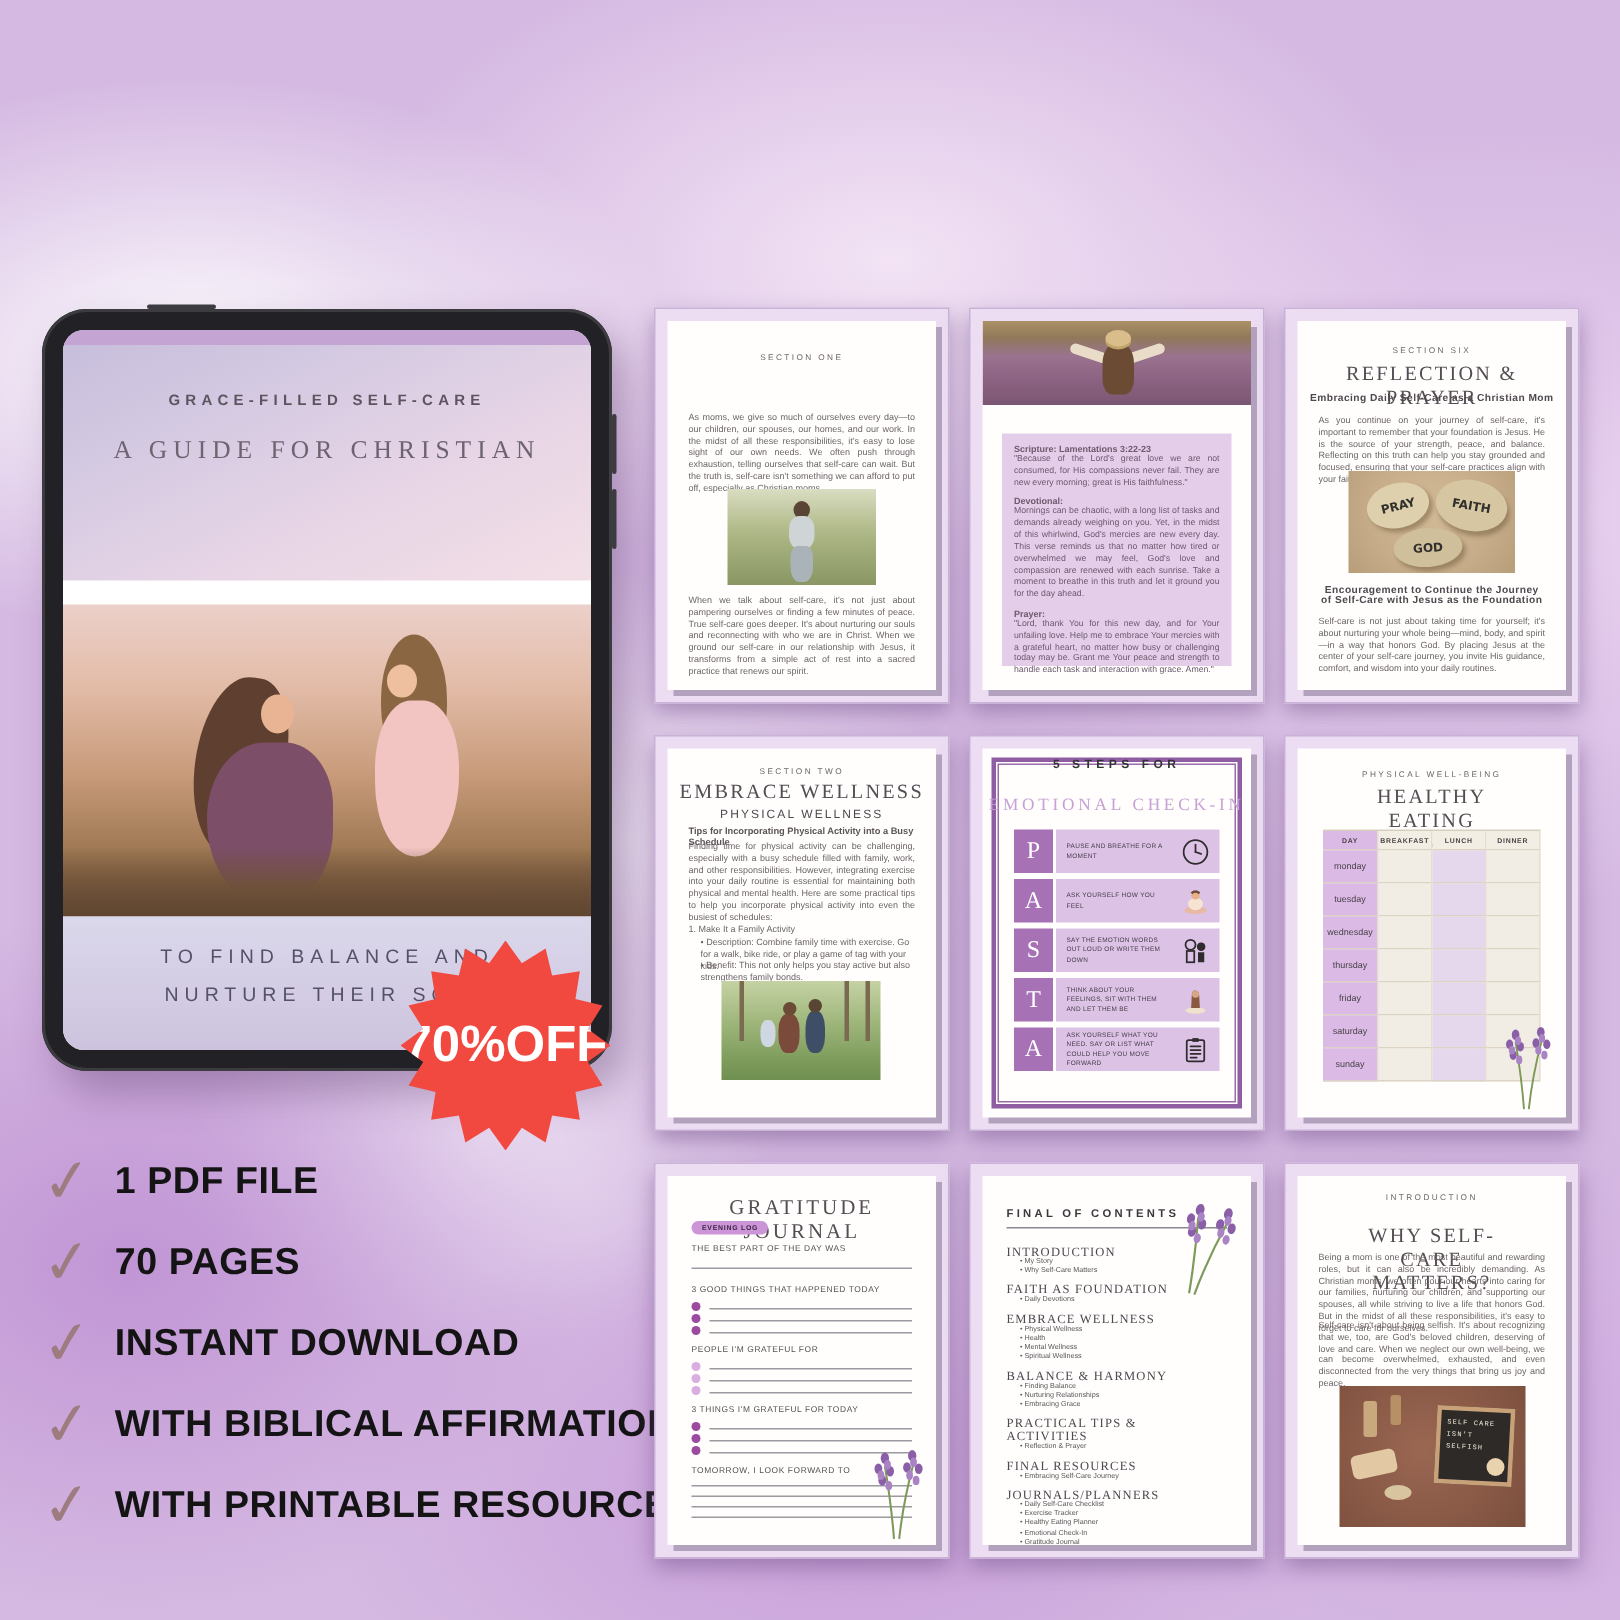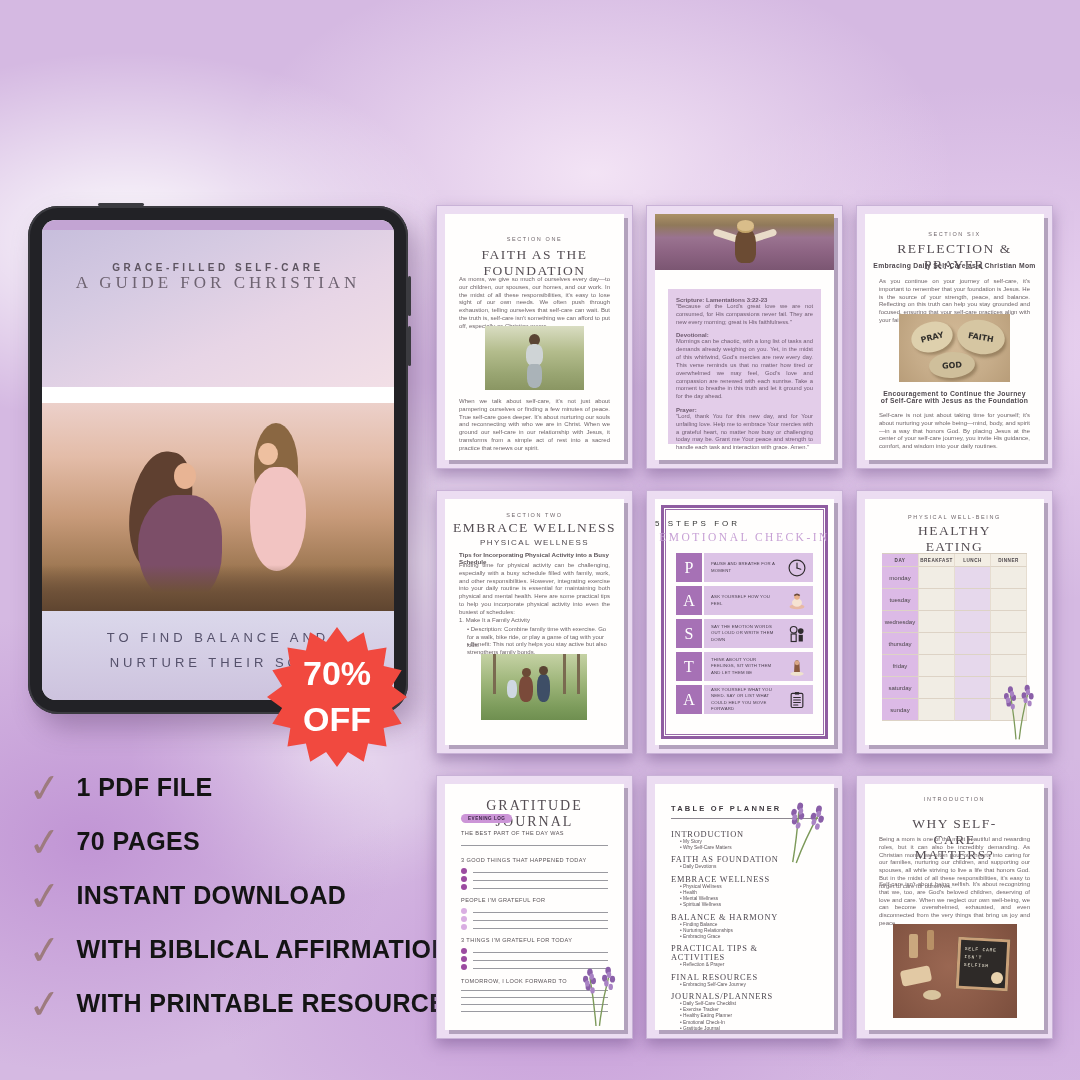--- a/index.html
+++ b/index.html
@@ -33,21 +33,21 @@
   .tablet .btn { position:absolute; background:#3b3b40; border-radius:2px; }
   .btn-top1 { left:70px; top:-3px; width:46px; height:3px; }
   .btn-side1 { right:-3px; top:70px; width:3px; height:40px; }
   .btn-side2 { right:-3px; top:120px; width:3px; height:40px; }
   .screen { position:absolute; left:14px; top:14px; right:14px; bottom:14px;
     border-radius:14px; overflow:hidden; background:#fff; }
   .screen-topbar { position:absolute; left:0; top:0; right:0; height:10px; background:#c3a4d3; }
   .cover-sky { position:absolute; left:0; top:10px; right:0; height:157px;
     background:linear-gradient(155deg,#c7bedc 0%,#d5cae2 30%,#e7d5e6 62%,#f2dfe6 100%); text-align:center; }
   .cover-eyebrow { margin-top:32px; font-size:10px; letter-spacing:3.5px; color:#5d5460; font-weight:bold; }
-  .cover-sub { font-family:"Liberation Serif","DejaVu Serif",serif;
+  .cover-sub { margin-top:17px; font-family:"Liberation Serif","DejaVu Serif",serif;
     font-size:17px; letter-spacing:4px; color:#6e6371; }
   .cover-moms { margin-top:0px; font-family:"Liberation Serif","DejaVu Serif",serif;
     font-size:82px; line-height:1.05; letter-spacing:5px; color:#c6a0d6;
     text-shadow:1px 1px 0 #b globally; text-shadow:1px 1px 0 #b58fc7; }
   .cover-photo { position:absolute; left:0; top:183px; right:0; height:208px; overflow:hidden;
     background:linear-gradient(180deg,#ecd0ca 0%,#e3bca8 26%,#c79a79 55%,#9d7752 80%,#7f5e41 100%); }
   .mom-hair { position:absolute; left:88px; top:48px; width:60px; height:120px; background:#5f4030; border-radius:50% 40% 40% 50%; transform:rotate(8deg); }
   .mom-dress { position:absolute; left:96px; top:92px; width:84px; height:110px; background:#7c4e68; border-radius:48% 40% 50% 55%; }
   .mom-face { position:absolute; left:132px; top:60px; width:22px; height:26px; background:#e8b494; border-radius:50%; }
   .girl-hair { position:absolute; left:212px; top:20px; width:44px; height:86px; background:#8a6742; border-radius:50% 50% 45% 45%; }
@@ -56,21 +56,21 @@
   .field-grass { position:absolute; left:0; bottom:0; right:0; height:46px;
     background:linear-gradient(180deg,rgba(125,94,65,0) 0%,#6e5138 60%,#5f4530 100%); }
   .cover-bottom { position:absolute; left:0; top:391px; right:0; bottom:0;
     background:linear-gradient(180deg,#dbd8eb 0%,#cdc3de 100%);
     display:flex; align-items:flex-start; justify-content:center; }
   .cover-tagline { margin-top:15px; width:300px; text-align:center; font-size:13px;
     letter-spacing:4px; line-height:1.9; color:#55516b; }
 
   
   .badge { position:absolute; left:267px; top:627px; width:140px; height:140px;
-    background:#f1493f; display:flex; flex-direction:column; align-items:center; justify-content:center;
+    background:#f1493f; display:flex; flex-direction:row; align-items:center; justify-content:center;
     clip-path:polygon(100% 50%,89.2% 57.8%,96.2% 69.1%,83.3% 72.2%,85.4% 85.4%,72.2% 83.3%,69.1% 96.2%,57.8% 89.2%,50% 100%,42.2% 89.2%,30.9% 96.2%,27.8% 83.3%,14.6% 85.4%,16.7% 72.2%,3.8% 69.1%,10.8% 57.8%,0% 50%,10.8% 42.2%,3.8% 30.9%,16.7% 27.8%,14.6% 14.6%,27.8% 16.7%,30.9% 3.8%,42.2% 10.8%,50% 0%,57.8% 10.8%,69.1% 3.8%,72.2% 16.7%,85.4% 14.6%,83.3% 27.8%,96.2% 30.9%,89.2% 42.2%); }
   .badge div { color:#fff; font-weight:bold; font-size:34px; line-height:1.35; }
 
   
   .features { position:absolute; left:28px; top:772px; display:flex; flex-direction:column; gap:23px; }
   .feature { display:flex; align-items:center; gap:15px; height:31px; }
   .check { font-size:40px; line-height:1; color:#9d7b7e; font-weight:bold; transform:rotate(-6deg); }
   .feature span.txt { font-size:25px; font-weight:800; color:#141414; letter-spacing:0.4px; }
 
   
@@ -129,21 +129,21 @@
   .trunk { position:absolute; top:0; width:3px; height:40px; background:#7a6a50; }
   .p4-fig1 { position:absolute; left:38px; top:22px; width:14px; height:26px; background:#7a4a3a; border-radius:40%; }
   .p4-fig1 .h { position:absolute; left:3px; top:-8px; width:9px; height:9px; background:#6b4a36; border-radius:50%; }
   .p4-fig2 { position:absolute; left:56px; top:20px; width:13px; height:28px; background:#3e4e66; border-radius:40%; }
   .p4-fig2 .h { position:absolute; left:2px; top:-8px; width:9px; height:9px; background:#5a4433; border-radius:50%; }
   .p4-fig3 { position:absolute; left:26px; top:26px; width:10px; height:18px; background:#cfd8e2; border-radius:40%; }
 
   
   .p5-frame { position:absolute; left:6px; top:6px; right:6px; bottom:6px; border:3px solid #8f5da1; }
   .p5-frame-inner { position:absolute; left:10px; top:10px; right:10px; bottom:10px; border:1px solid #9a6caa; }
-  .p5-t1 { position:absolute; top:20px; width:100%; text-align:left; font-size:8px; font-weight:normal;
+  .p5-t1 { position:absolute; top:6px; width:100%; text-align:center; font-size:8px; font-weight:bold;
     letter-spacing:3px; color:#343434; }
   .p5-t2 { position:absolute; top:32px; width:100%; text-align:center;
     font-family:"Liberation Serif","DejaVu Serif",serif; font-size:11.5px; letter-spacing:2.5px; color:#c7a1d5; }
   .p5-rows { position:absolute; left:21px; top:54px; right:21px; display:flex; flex-direction:column; gap:4px; }
   .p5-row { display:flex; gap:2px; height:29px; }
   .p5-letter { width:26px; background:#a671b5; color:#fff; display:flex; align-items:center; justify-content:center;
     font-family:"Liberation Serif","DejaVu Serif",serif; font-size:16px; }
   .p5-strip { flex:1; background:#dcc3e6; position:relative; display:flex; align-items:center; }
   .p5-text { margin-left:7px; width:66px; font-size:4.3px; line-height:1.4; color:#463c4a; letter-spacing:0.2px; }
   .p5-icon { position:absolute; right:6px; top:50%; transform:translateY(-50%); width:20px; height:20px; }
@@ -248,21 +248,20 @@
     <div class="feature">
       <span class="check">✓</span>
       <span class="txt">WITH PRINTABLE RESOURCES</span>
     </div>
   </div>
 
   <div class="cell r1 c1">
     <div class="sheet">
         <div class="page">
       <div class="pg-eyebrow" style="top:22px">SECTION ONE</div>
-      <div class="pg-title" style="top:33px">FAITH AS THE FOUNDATION</div>
       <div class="pg-body p1-body" style="top:62px">As moms, we give so much of ourselves every day—to our children, our spouses, our homes, and our work. In the midst of all these responsibilities, it's easy to lose sight of our own needs. We often push through exhaustion, telling ourselves that self-care can wait. But the truth is, self-care isn't something we can afford to put off, especially as Christian moms.</div>
       <div class="p1-photo">
         <div class="p1-fig-head"></div>
         <div class="p1-fig-top"></div>
         <div class="p1-fig-skirt"></div>
       </div>
       <div class="pg-body p1-body" style="top:184px">When we talk about self-care, it's not just about pampering ourselves or finding a few minutes of peace. True self-care goes deeper. It's about nurturing our souls and reconnecting with who we are in Christ. When we ground our self-care in our relationship with Jesus, it transforms from a simple act of rest into a sacred practice that renews our spirit.</div>
     </div>
       </div>
   </div>
@@ -543,21 +542,21 @@
               <ellipse cx="47" cy="33" rx="2.6" ry="3.6"></ellipse>
             </g>
       </svg>
     </div>
       </div>
   </div>
 
   <div class="cell r3 c2">
     <div class="sheet">
         <div class="page">
-      <div class="p8-title">TABLE OF PLANNER</div>
+      <div class="p8-title">FINAL OF CONTENTS</div>
       <div class="p8-hr"></div>
       <svg class="sprig" style="right:6px; top:6px; width:54px; height:78px; transform:rotate(14deg)" viewBox="0 0 60 80">
         <path d="M30 78 Q28 52 23 22" stroke="#7d9a5a" stroke-width="1.6" fill="none"></path>
         <path d="M34 78 Q37 50 45 20" stroke="#7d9a5a" stroke-width="1.6" fill="none"></path>
         <g fill="#8a5fa8">
               <ellipse cx="23" cy="16" rx="3.2" ry="4.4"></ellipse>
               <ellipse cx="18" cy="24" rx="3" ry="4"></ellipse>
               <ellipse cx="27" cy="26" rx="3" ry="4"></ellipse>
               <ellipse cx="21" cy="33" rx="3" ry="4"></ellipse>
               <ellipse cx="44" cy="14" rx="3.2" ry="4.4"></ellipse>

